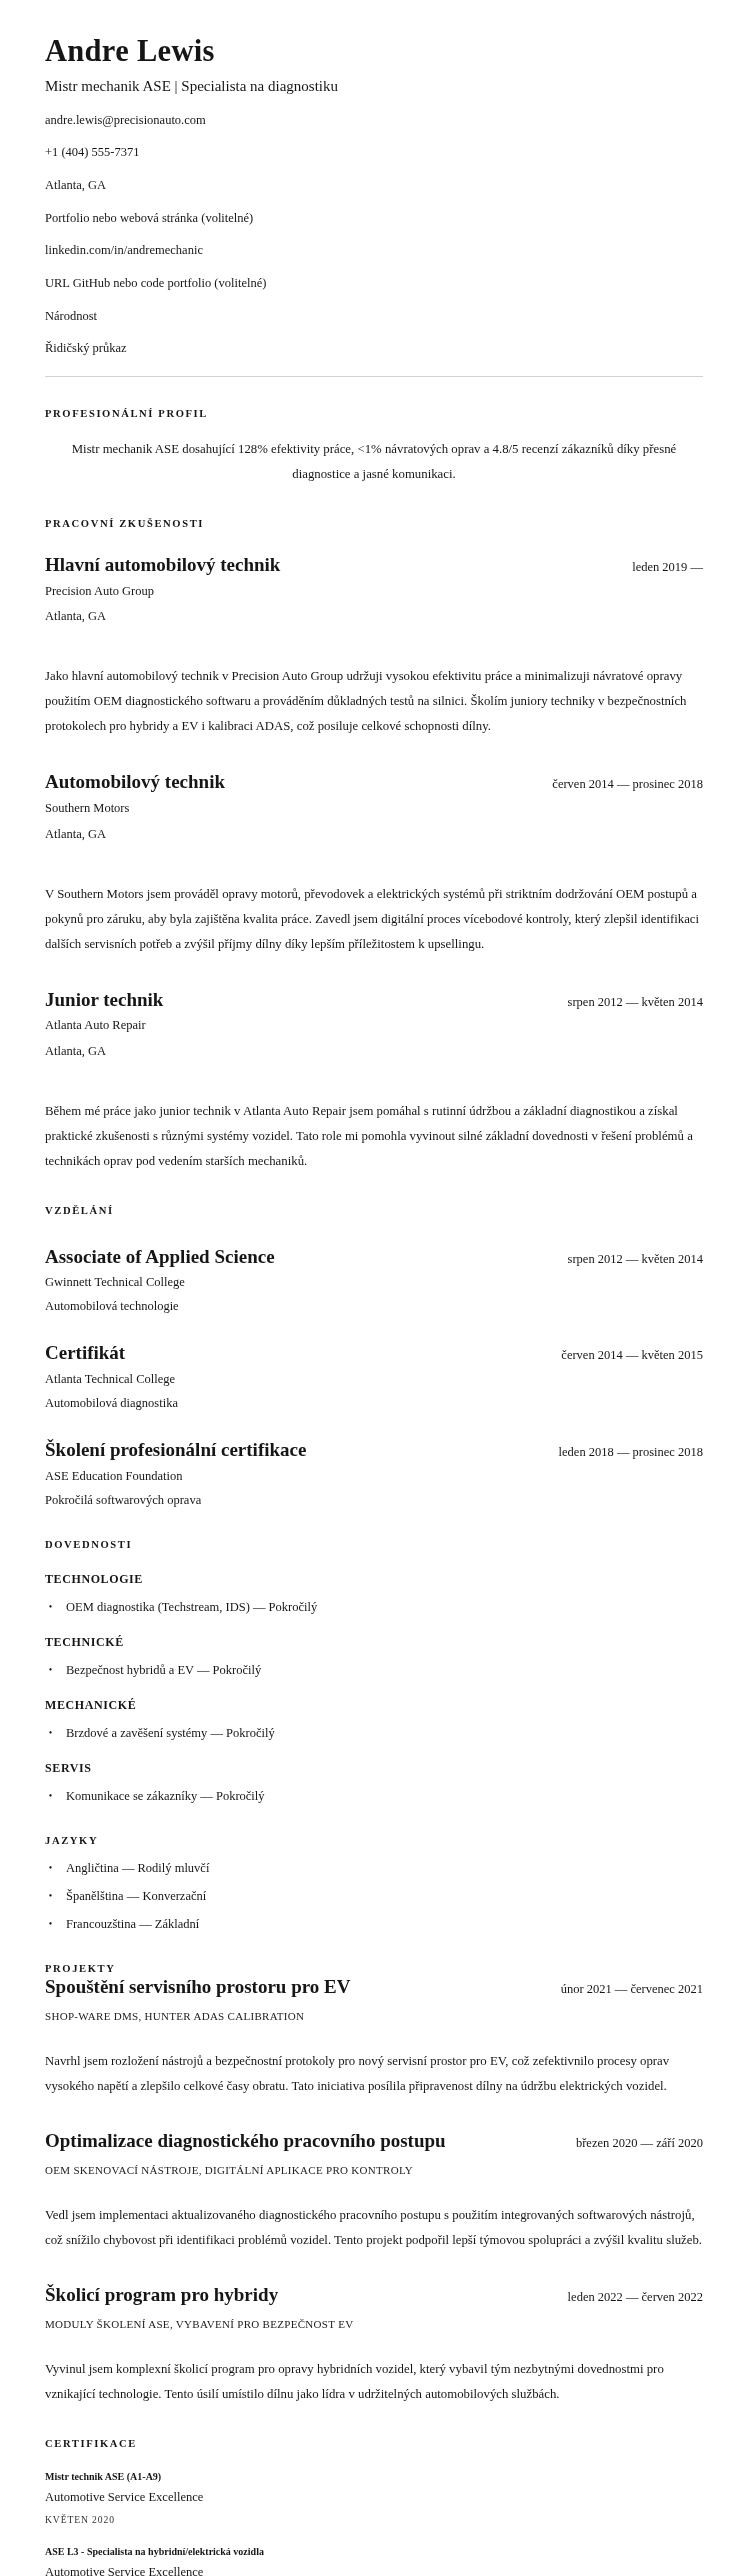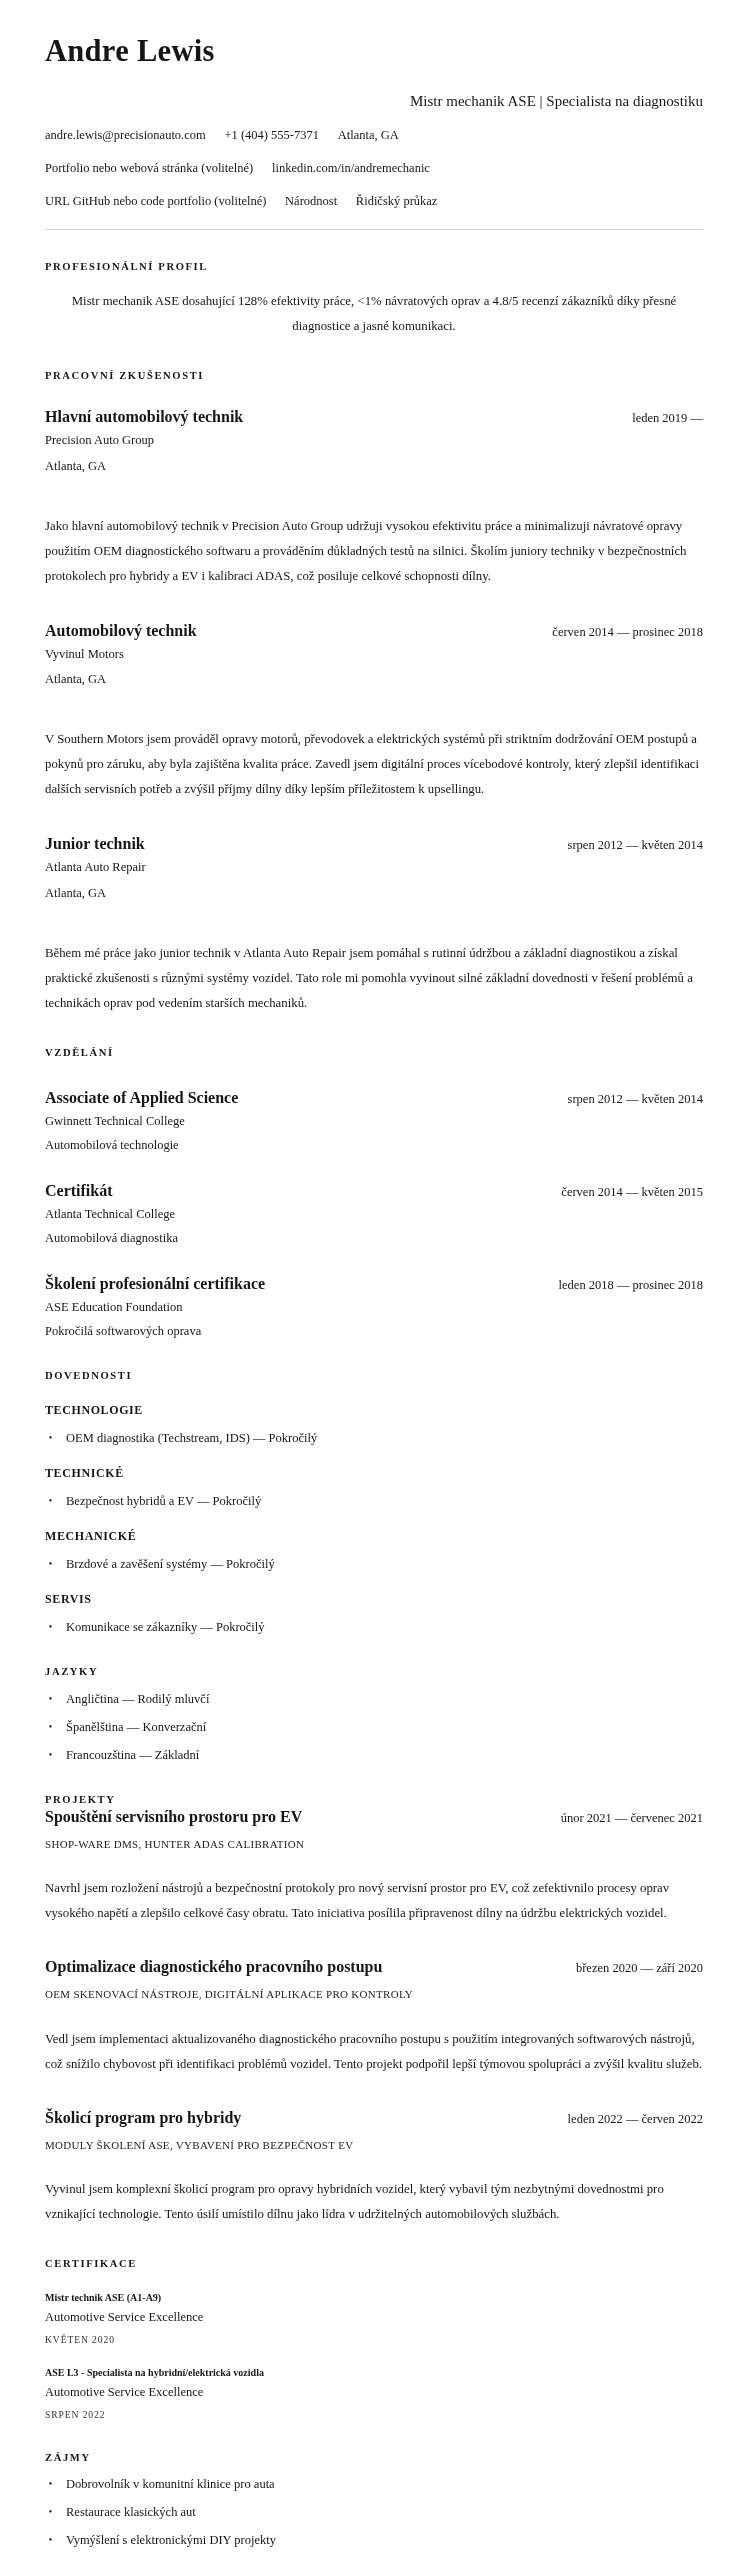--- a/index.html
+++ b/index.html
@@ -19,31 +19,31 @@
   }
   .name {
     font-size: 30.5px;
     font-weight: 700;
     letter-spacing: 0.3px;
     line-height: 1.1;
     margin: 0;
   }
   .headline {
     font-size: 15px;
-    margin-top: 23px;
-    line-height: 1.2;
-    text-align: right;
+    margin-top: 8px;
+    line-height: 1.2;
   }
   .contact-row {
     display: flex;
     gap: 18.7px;
     font-size: 12.5px;
     margin-top: 19.3px;
     line-height: 1.1;
     flex-wrap: nowrap;
+    flex-direction: column;
   }
   .divider {
     border: none;
     border-top: 1.2px solid #d2d2d2;
     margin: 20px 0 0 0;
   }
   .section {
     margin-top: 31px;
   }
   .section-heading {
@@ -64,21 +64,21 @@
   }
   .entry + .entry {
     margin-top: 32px;
   }
   .entry-header {
     display: flex;
     justify-content: space-between;
     align-items: baseline;
   }
   .entry-title {
-    font-size: 16px;
+    font-size: 19px;
     font-weight: 700;
     line-height: 1.2;
   }
   .entry-date {
     font-size: 12.5px;
     white-space: nowrap;
     padding-left: 12.5px;
   }
   .entry-company {
     font-size: 12.5px;
@@ -223,21 +223,21 @@
       <div class="entry-company">Precision Auto Group</div>
       <div class="entry-location">Atlanta, GA</div>
       <p class="entry-desc">Jako hlavní automobilový technik v Precision Auto Group udržuji vysokou efektivitu práce a minimalizuji návratové opravy použitím OEM diagnostického softwaru a prováděním důkladných testů na silnici. Školím juniory techniky v bezpečnostních protokolech pro hybridy a EV i kalibraci ADAS, což posiluje celkové schopnosti dílny.</p>
     </div>
 
     <div class="entry">
       <div class="entry-header">
         <span class="entry-title">Automobilový technik</span>
         <span class="entry-date">červen 2014 — prosinec 2018</span>
       </div>
-      <div class="entry-company">Vyvinul Motors</div>
+      <div class="entry-company">Southern Motors</div>
       <div class="entry-location">Atlanta, GA</div>
       <p class="entry-desc">V Southern Motors jsem prováděl opravy motorů, převodovek a elektrických systémů při striktním dodržování OEM postupů a pokynů pro záruku, aby byla zajištěna kvalita práce. Zavedl jsem digitální proces vícebodové kontroly, který zlepšil identifikaci dalších servisních potřeb a zvýšil příjmy dílny díky lepším příležitostem k upsellingu.</p>
     </div>
 
     <div class="entry">
       <div class="entry-header">
         <span class="entry-title">Junior technik</span>
         <span class="entry-date">srpen 2012 — květen 2014</span>
       </div>
       <div class="entry-company">Atlanta Auto Repair</div>

